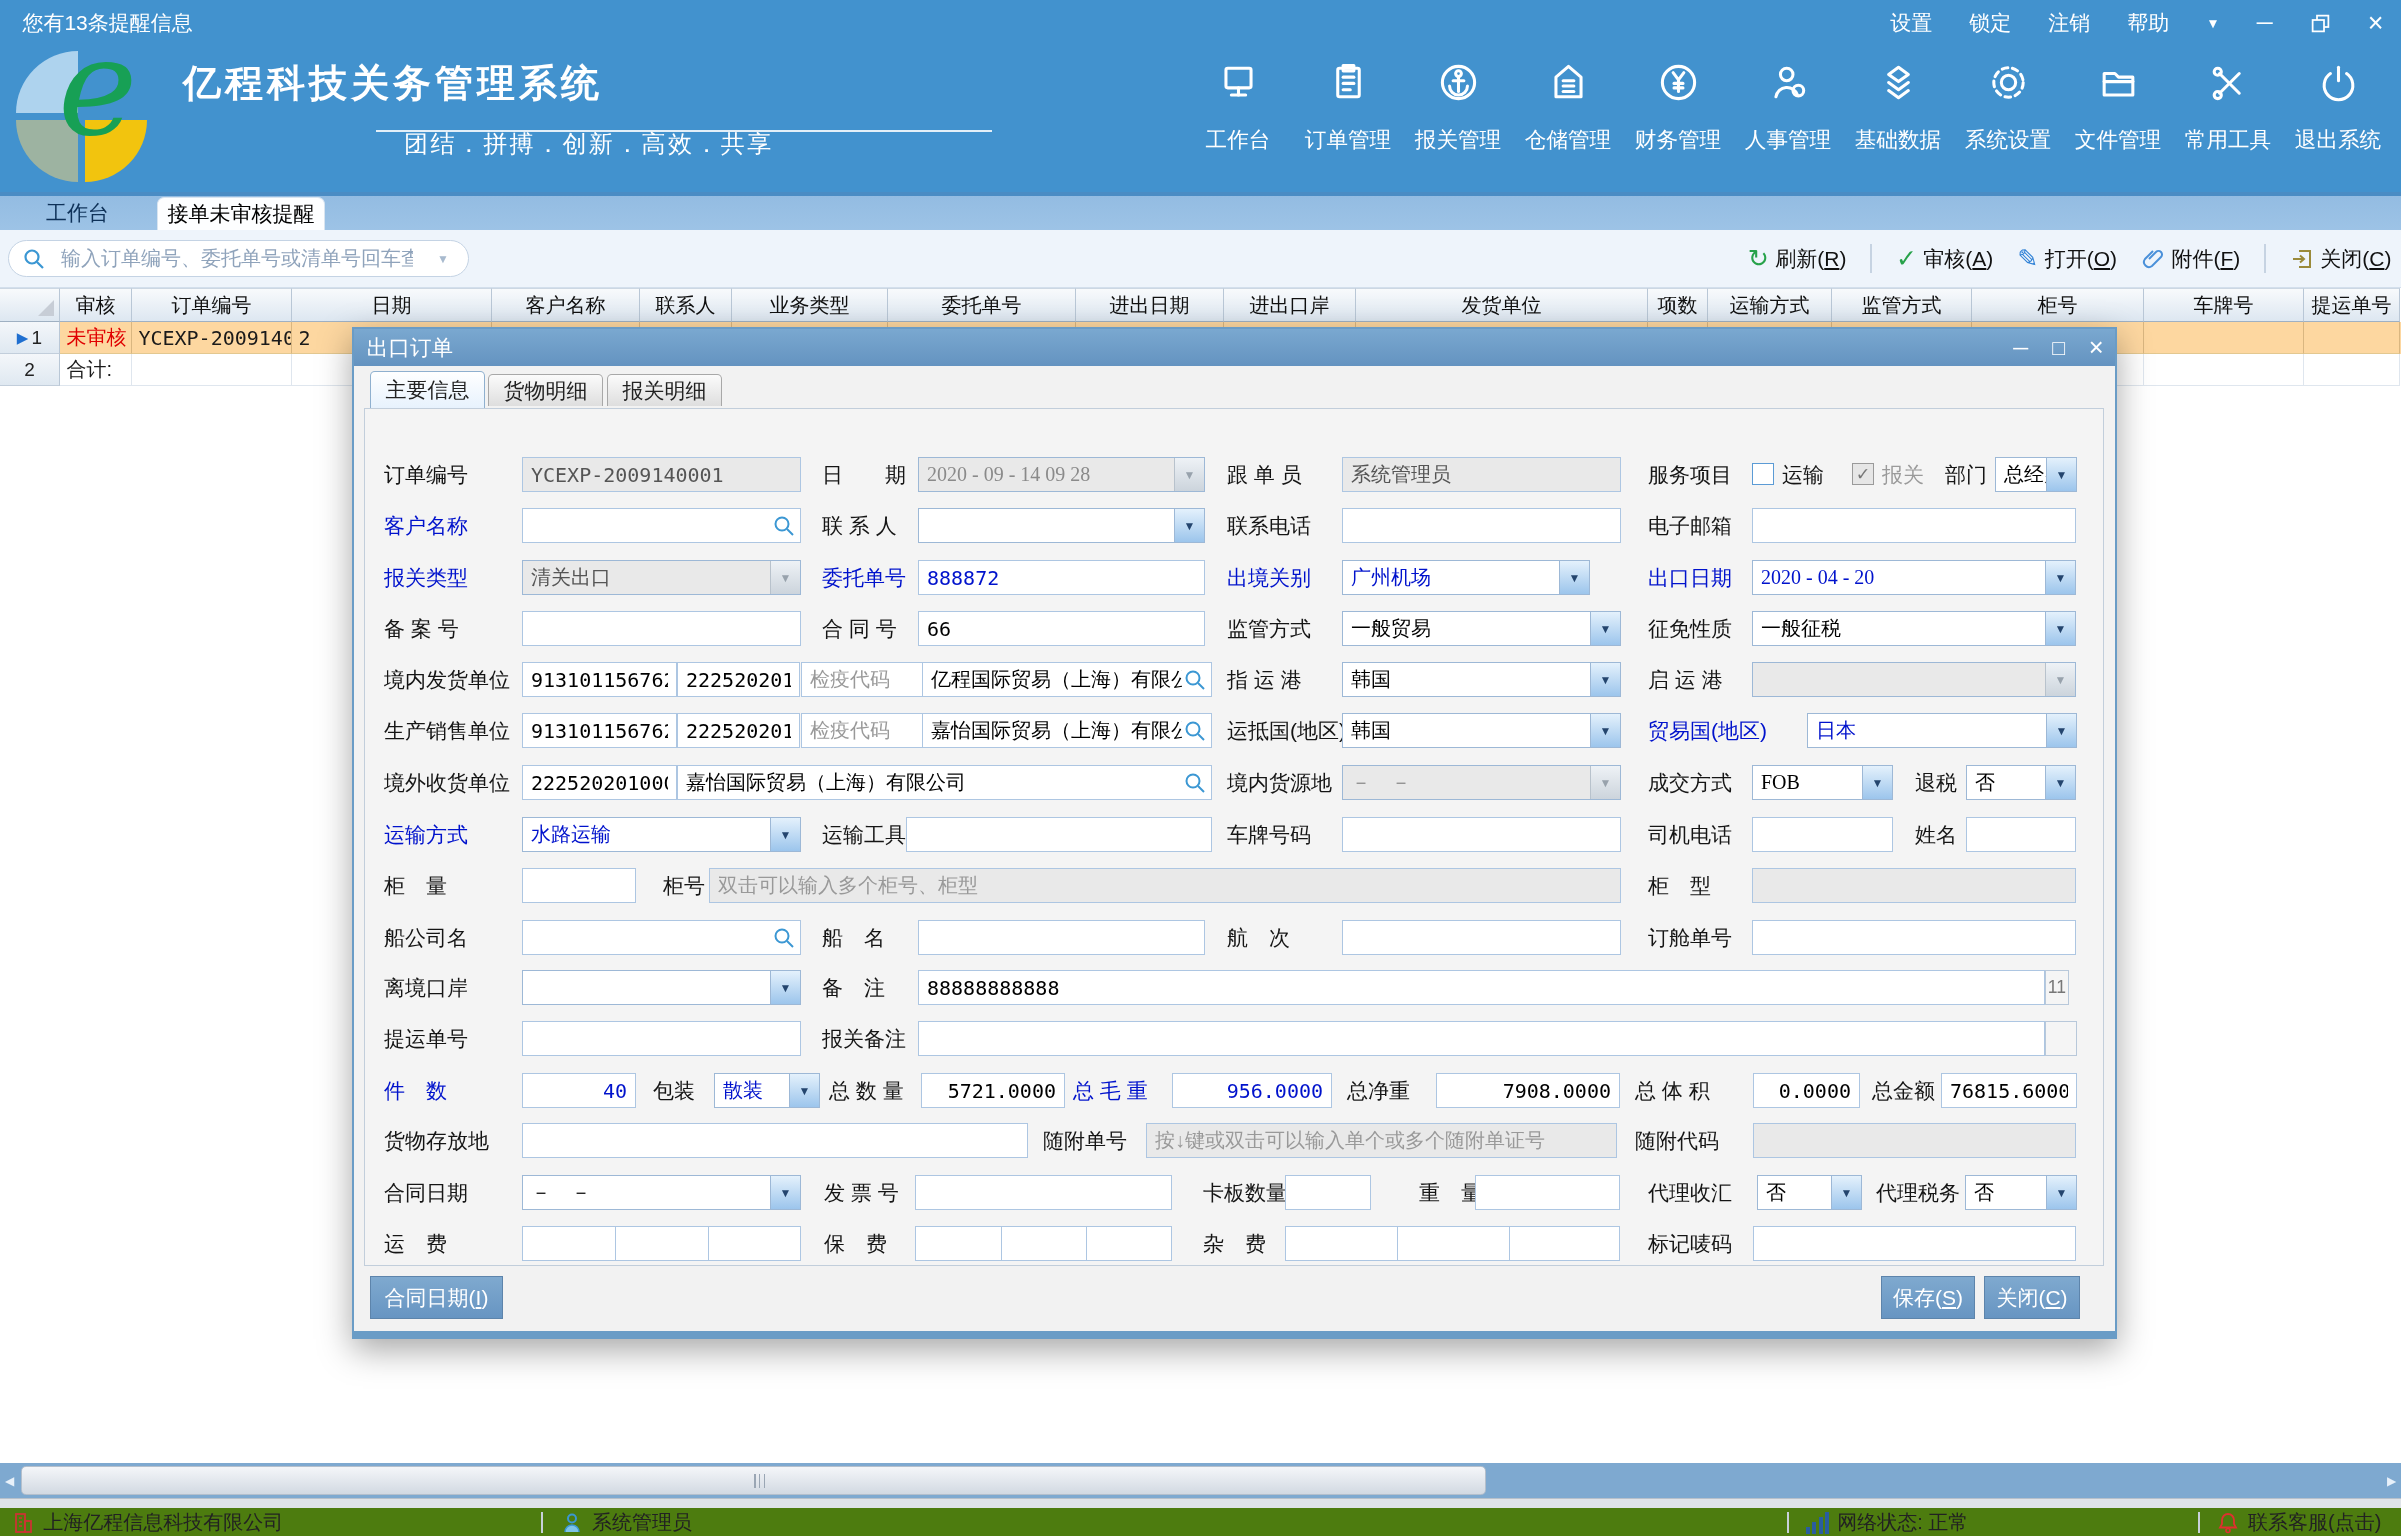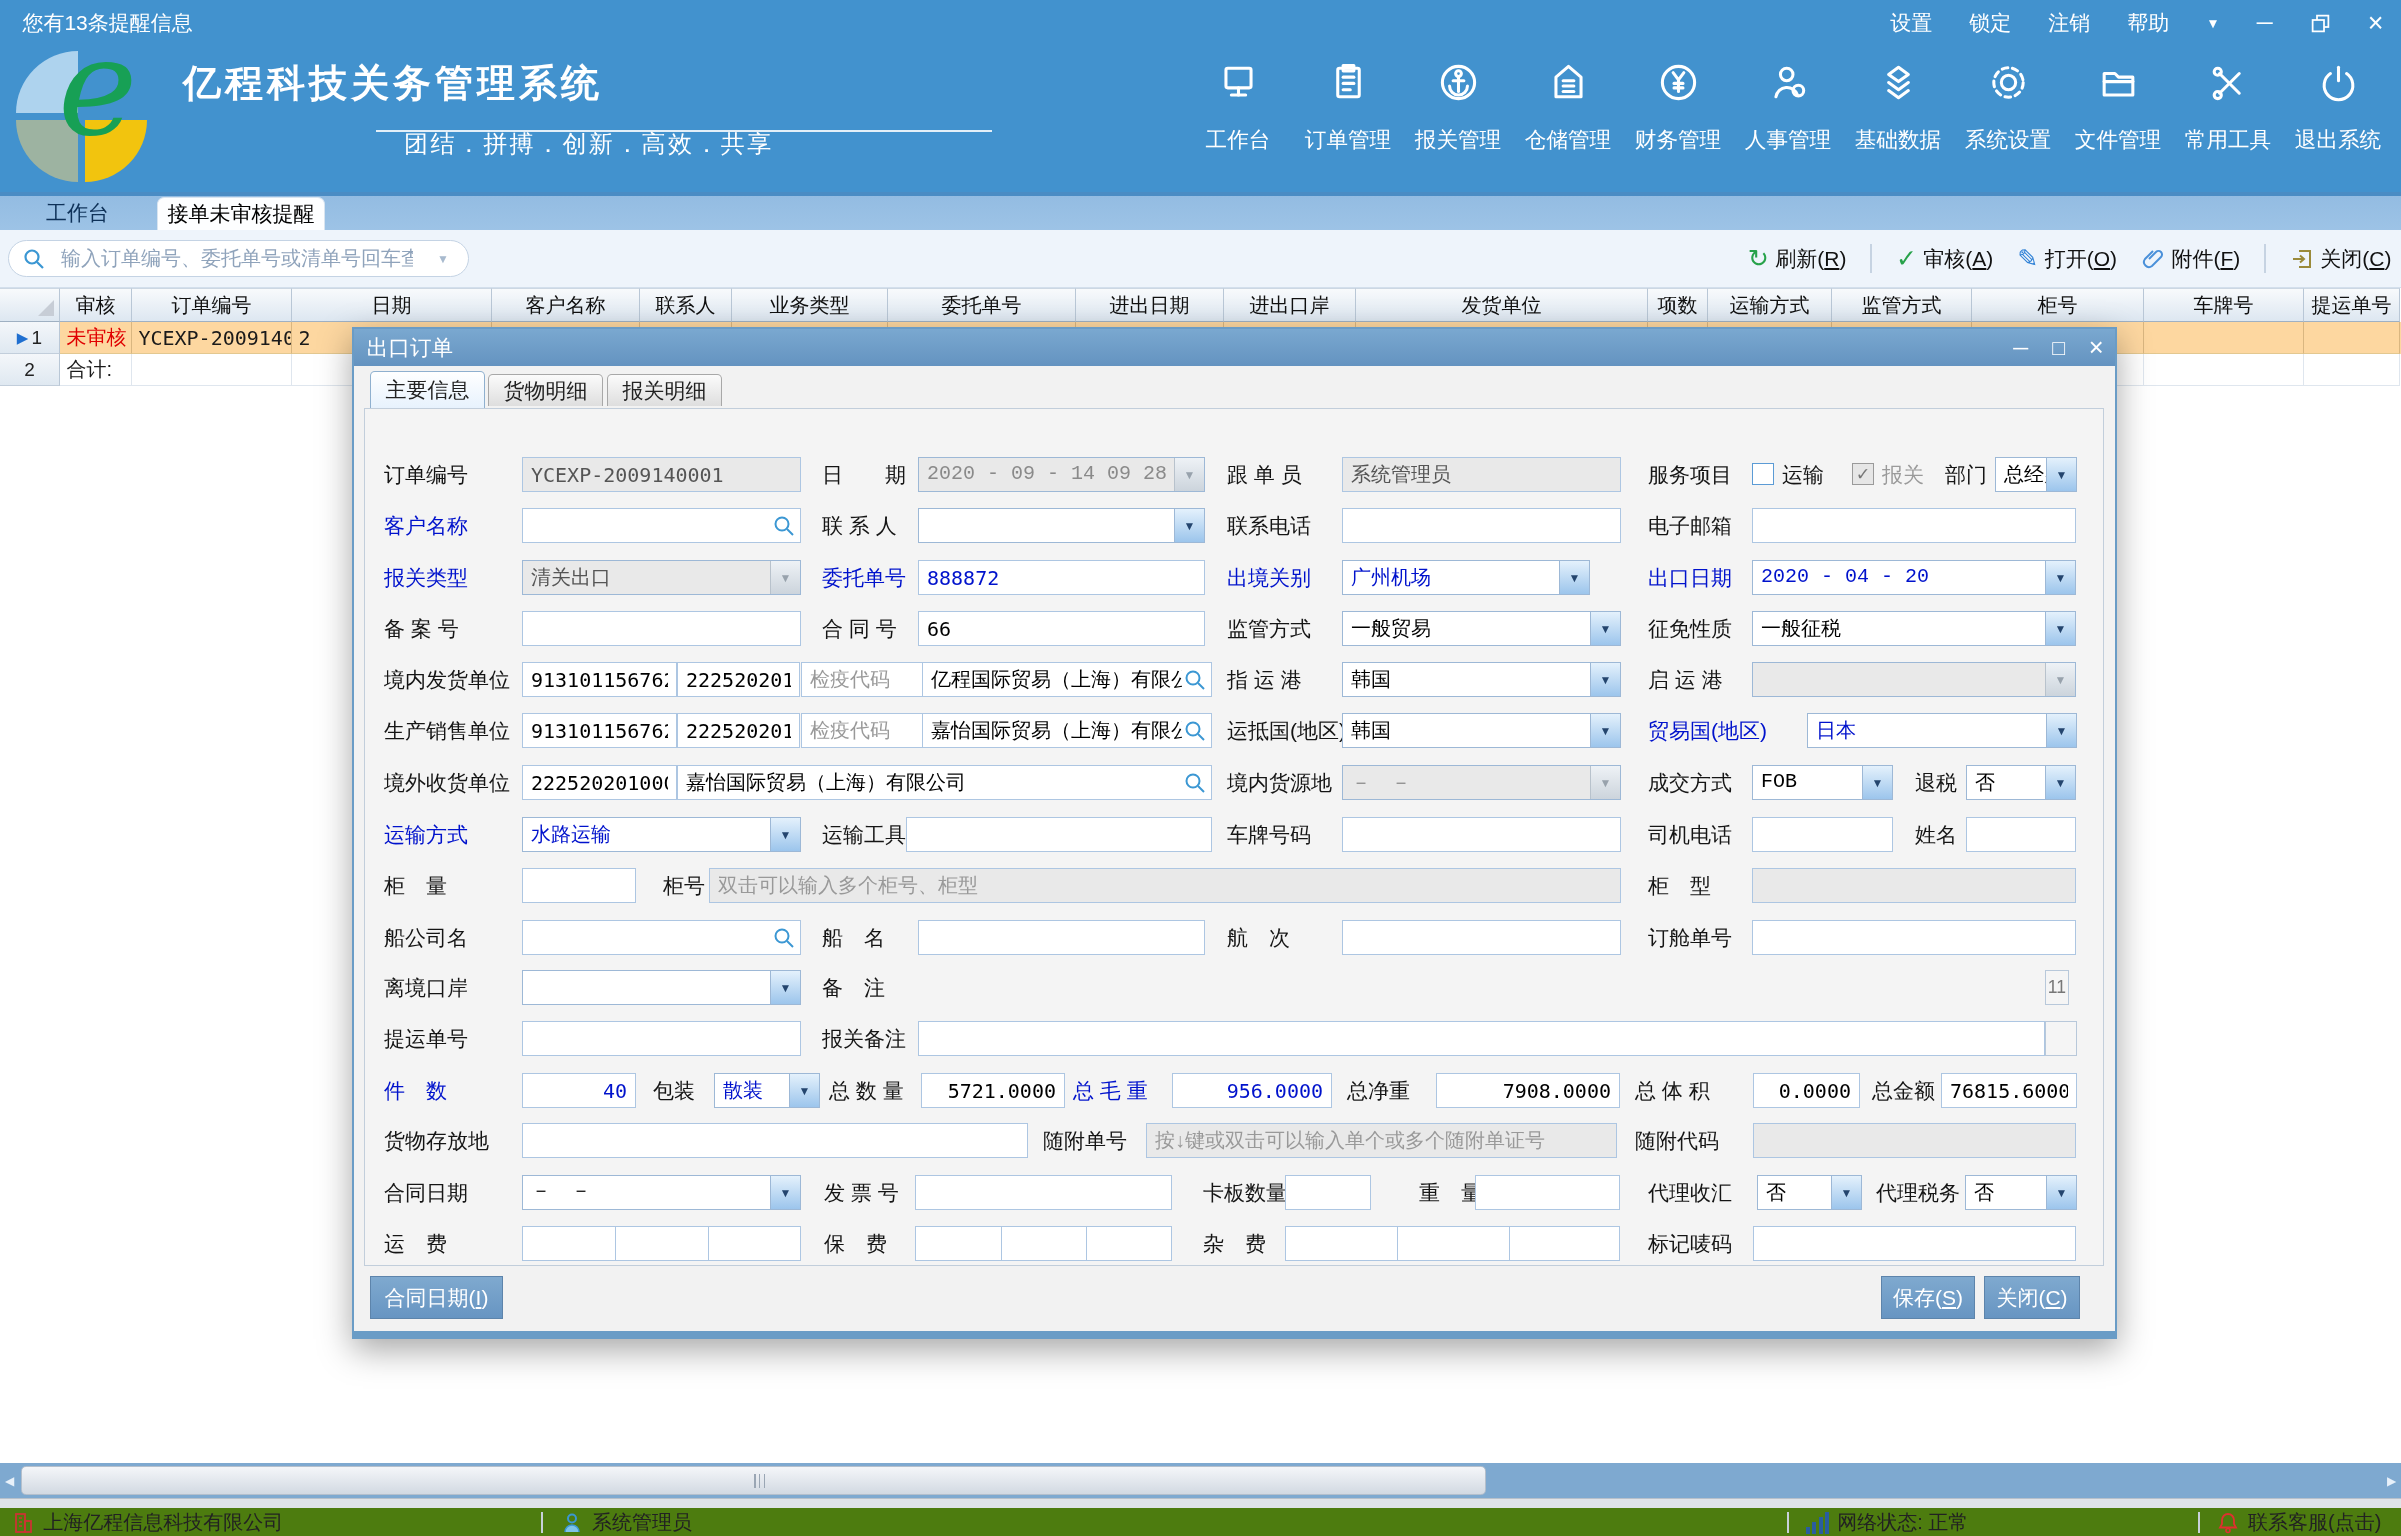--- a/index.html
+++ b/index.html
@@ -101,21 +101,21 @@
   .fi.gbg{background:#e9e9e9}
   .fi.right{text-align:right}
   .fi.bluev{color:#0012cc}
   .sf{position:absolute;height:35px}
   .sf input{width:100%;height:100%;border:1.6px solid #adc6e2;box-sizing:border-box;padding:0 37px 0 8px;
             font-size:20px;background:#fff;outline:none;font-family:inherit}
   .sf .mag{position:absolute;right:4.8px;top:5.6px;width:24px;height:24px}
   .combo{position:absolute;height:35px;display:flex;border:1.6px solid #9db8d6;background:#fff;box-sizing:border-box}
   .combo .t{flex:1;padding:0 8px;line-height:32px;font-size:20px;overflow:hidden;white-space:nowrap;color:#000}
   .combo .t.bluev{color:#0012cc}
-  .combo .t.mono{font-family:Liberation Mono, monospace}
+  .combo .t.mono{font-family:Liberation Serif, serif}
   .combo .b{width:29px;background:linear-gradient(#e4f1fc,#9cc5ec);border-left:1.6px solid #9db8d6;
             display:flex;align-items:center;justify-content:center;color:#24456e;font-size:12px}
   .combo.dis{background:#e9e9e9}
   .combo.dis .t{color:#8a8a8a}
   .combo.dis .b{background:linear-gradient(#eef2f6,#ccd4dc);color:#98a2ac;border-left-color:#b8c2cc}
   .ck{position:absolute;width:22.4px;height:22.4px;border:1.6px solid #5b9bd5;background:#fff;box-sizing:border-box;
       display:flex;align-items:center;justify-content:center;font-size:17.6px;color:#777}
   .ck.dis{border-color:#9a9a9a;background:#e6e6e6}
   .cnt{position:absolute;height:35px;box-sizing:border-box;border:1.6px solid #b8c8da;background:#f5f5f5;
        display:flex;align-items:center;justify-content:center;font-size:17.6px;color:#777}
@@ -605,20 +605,21 @@
   <input class="fi" style="left: 988px; top: 591px; width: 279px;" value="">
   <div class="fl" style="left:1294px;top:591px">订舱单号</div>
   <input class="fi" style="left: 1398px; top: 591px; width: 324px;" value="">
 
   <div class="fl" style="left:30px;top:641px">离境口岸</div>
   <div class="combo" style="left:168px;top:641px;width:279px">
     <span class="t"></span>
     <span class="b">▼</span>
   </div>
   <div class="fl" style="left:468px;top:641px">备　注</div>
+  <input class="fi mono" style="left: 564px; top: 641px; width: 1127px;" value="88888888888">
   <div class="cnt" style="left:1691px;top:641px;width:24px">11</div>
 
   <div class="fl" style="left:30px;top:692px">提运单号</div>
   <input class="fi" style="left: 168px; top: 692px; width: 279px;" value="">
   <div class="fl" style="left:468px;top:692px">报关备注</div>
   <input class="fi" style="left: 564px; top: 692px; width: 1127px;" value="">
   <div class="cnt" style="left:1691px;top:692px;width:32px"></div>
 
   <div class="fl blue" style="left:30px;top:744px">件　数</div>
   <input class="fi mono right bluev" style="left: 168px; top: 744px; width: 114px;" value="40">

